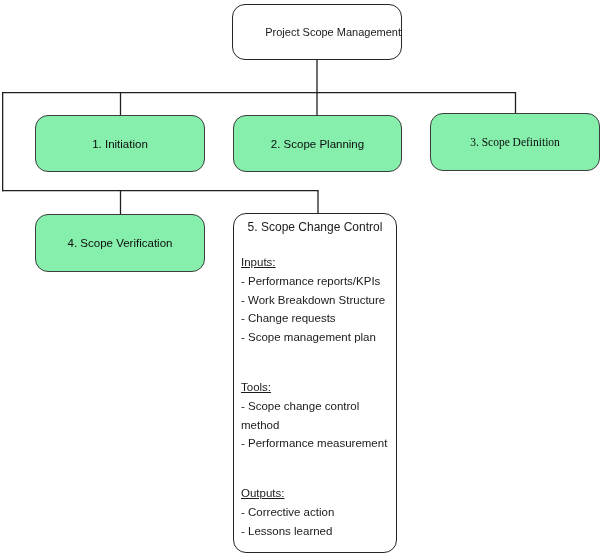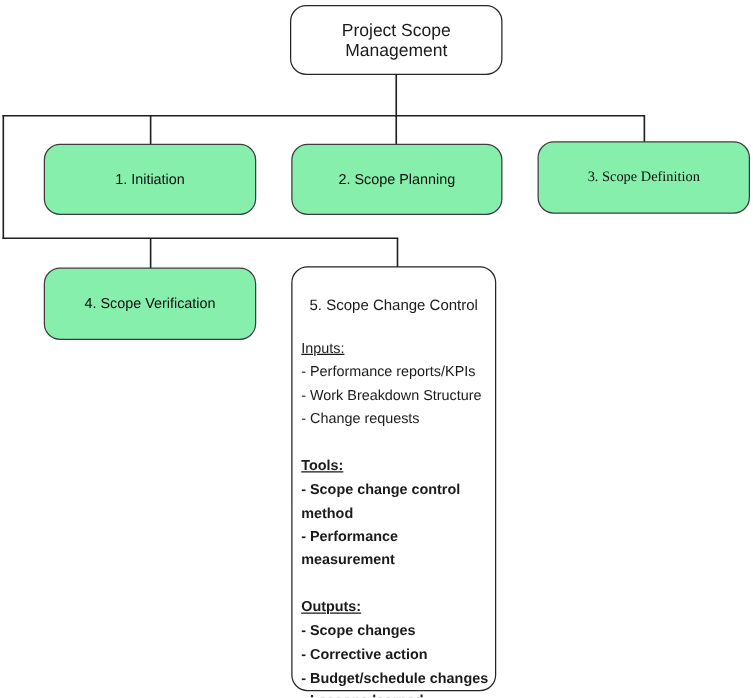--- a/index.html
+++ b/index.html
@@ -26,21 +26,21 @@
     display: flex;
     align-items: center;
     justify-content: center;
     text-align: center;
     font-size: 11.5px;
     border-radius: 13px;
   }
   .node-white {
     background: #ffffff;
     border: 1.6px solid #252525;
-    font-size: 14px;
+    font-size: 11px;
     justify-content: flex-end;
   }
   .node-gray {
     background: #86efac;
     border: 1.6px solid #3d3d3d;
     color: #0d0d0d;
   }
 
   .node-root  { left: 232px; top: 4px;   width: 170px; height: 56px; }
   .node-b1    { left: 35px;  top: 115px; width: 170px; height: 57px; }
@@ -50,32 +50,32 @@
 
   .node-b5 {
     left: 233px; top: 213px;
     width: 164px; height: 340px;
     background: #ffffff;
     border: 1.6px solid #252525;
     border-radius: 13px;
     display: block;
   }
   .b5-title {
-    margin-top: 23px;
+    margin-top: 6px;
     text-align: center;
     font-size: 12px;
   }
   .b5-body {
     margin-top: 19px;
     padding: 0 3px 0 7px;
     font-size: 11.5px;
     line-height: 18.8px;
     text-align: left;
   }
-  .b5-section + .b5-section { margin-top: 19px; font-weight: bold; }
+  .b5-section + .b5-section { margin-top: 31px; }
   .b5-heading { text-decoration: underline; }
 </style>
 </head>
 <body>
 
 <div class="canvas">
 
   <svg class="connectors" width="602" height="558" viewBox="0 0 602 558" fill="none" stroke="#1f1f1f" stroke-width="1.3">
     <line x1="317" y1="60" x2="317" y2="93.2"></line>
     <line x1="2" y1="92.6" x2="516.1" y2="92.6"></line>
@@ -111,32 +111,31 @@
   <div class="node node-b5">
     <div class="b5-title">5. Scope Change Control</div>
 
     <div class="b5-body">
 
       <div class="b5-section">
         <div class="b5-heading">Inputs:</div>
         <div class="b5-item">- Performance reports/KPIs</div>
         <div class="b5-item">- Work Breakdown Structure</div>
         <div class="b5-item">- Change requests</div>
+        <div class="b5-item">- Scope management plan</div>
       </div>
 
       <div class="b5-section">
         <div class="b5-heading">Tools:</div>
         <div class="b5-item">- Scope change control method</div>
         <div class="b5-item">- Performance measurement</div>
       </div>
 
       <div class="b5-section">
         <div class="b5-heading">Outputs:</div>
-        <div class="b5-item">- Scope changes</div>
         <div class="b5-item">- Corrective action</div>
-        <div class="b5-item">- Budget/schedule changes</div>
         <div class="b5-item">- Lessons learned</div>
       </div>
 
     </div>
   </div>
 
 </div>
 
 </body></html>

